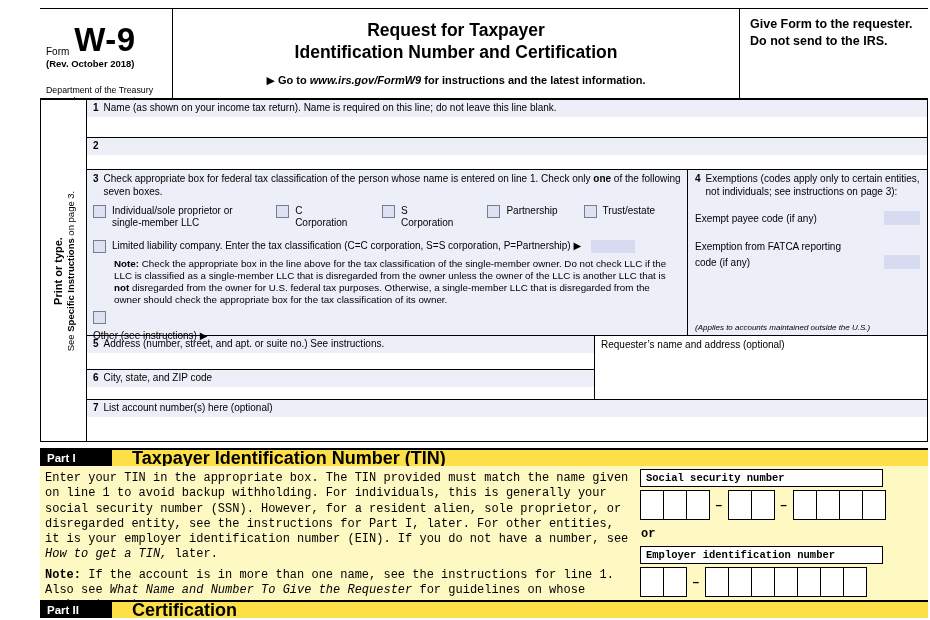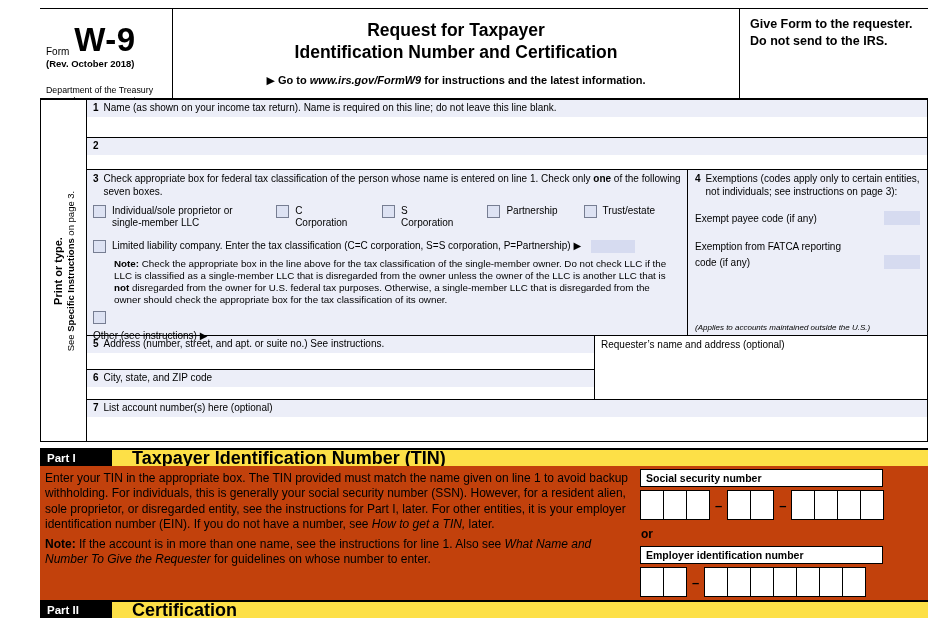--- a/index.html
+++ b/index.html
@@ -73,21 +73,21 @@
   
   .part-bar { position:absolute; left:40px; width:888px; height:18px; border-top:2px solid #000;
               background:#fde047; display:flex; }
   .part-tab { background:#000; color:#fff; font-weight:bold; font-size:11.5px; width:72px;
               display:flex; align-items:center; padding-left:7px; }
   .part-title { font-weight:bold; font-size:18px; display:flex; align-items:center; margin-left:20px; }
   .part1-bar { top:448px; }
   .part2-bar { top:600px; }
 
   
-  .p1-body { position:absolute; left:40px; top:466px; width:888px; height:134px; background:#c2410c; }
+  .p1-body { position:absolute; left:40px; top:466px; width:888px; height:134px; background:#fef9c3;font-family:Liberation Mono, monospace; }
   .p1-text { position:absolute; left:5px; top:5px; width:590px; font-size:12px; line-height:15.3px; }
   .p1-note { margin-top:5px; }
   .tin-col { position:absolute; left:600px; top:3px; width:288px; }
   .tin-label-box { border:1px solid #000; width:243px; padding:2px 5px; font-size:10.5px; font-weight:bold; background:#fff; }
   .tin-cells { display:flex; align-items:center; margin-top:3px; }
   .cell-group { display:flex; }
   .cell { width:24px; height:30px; background:#fff; border:1px solid #000; margin-left:-1px; }
   .cell:first-child { margin-left:0; }
   .dash { font-weight:bold; font-size:13px; margin:0 5px; }
   .or { font-weight:bold; font-size:12px; margin:7px 0 5px 1px; }

